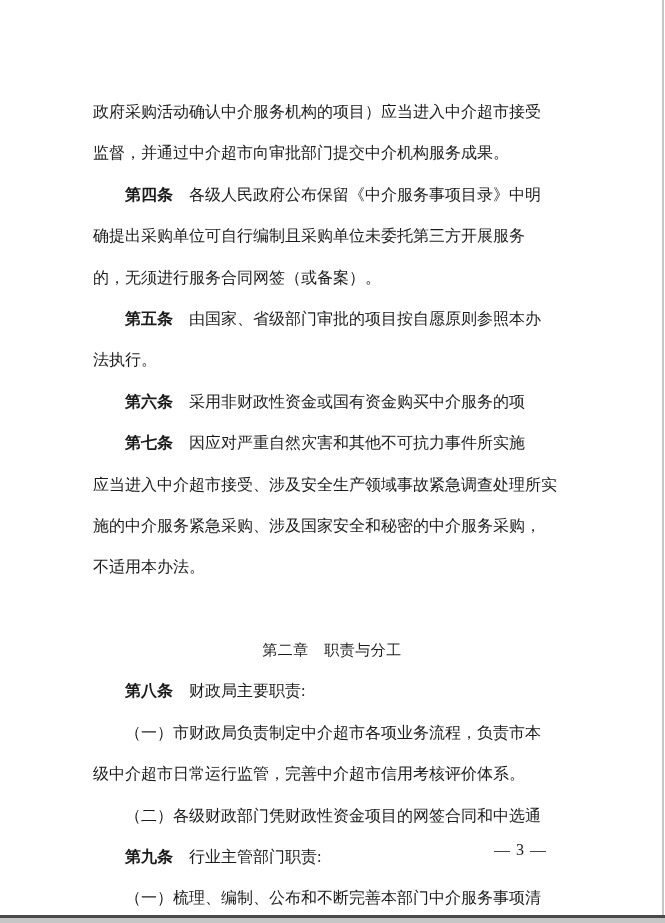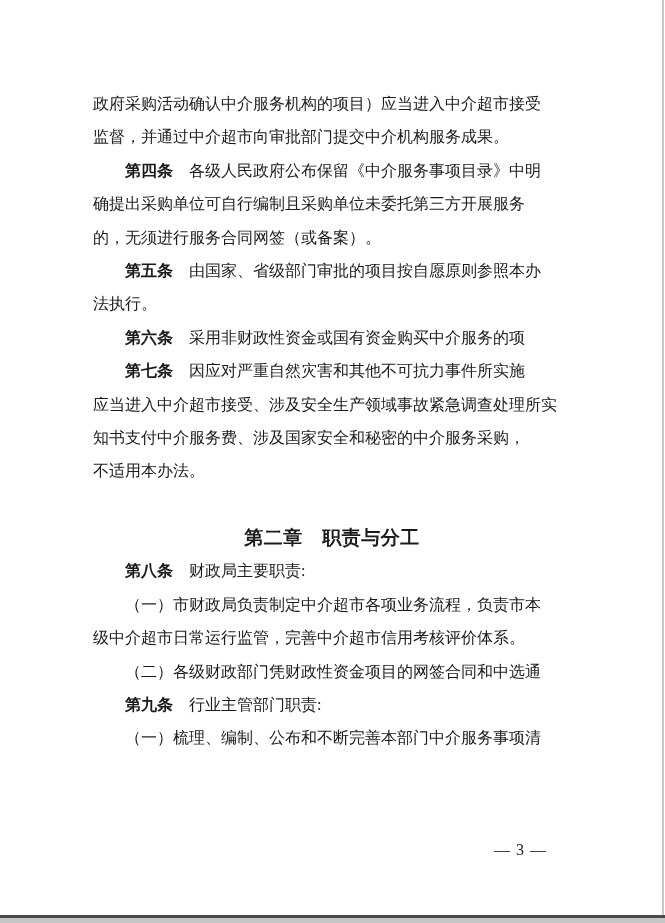--- a/index.html
+++ b/index.html
@@ -27,31 +27,32 @@
     left: 93px;
     top: 87px;
     width: 478px;
   }
   .line {
     height: 33.4px;
     line-height: 33.4px;
     font-size: 16px;
     white-space: nowrap;
     letter-spacing: 0px;
+    margin-top: 8px;
   }
   .line.indent {
     text-indent: 32px;
   }
   .line .bold {
     font-weight: bold;
   }
   .line.heading {
     font-family: "Liberation Sans", "DejaVu Sans", sans-serif;
-    font-weight: bold;
-    font-size: 19px;
+    font-weight: normal;
+    font-size: 15px;
     text-align: center;
     text-indent: 0;
     letter-spacing: 0.5px;
   }
   .line.blank {
     
   }
   .page-number {
     position: absolute;
     top: 838px;
@@ -95,21 +96,21 @@
       <div class="line"><span>政府采购活动确认中介服务机构的项目）应当进入中介超市接受</span></div>
       <div class="line"><span>监督，并通过中介超市向审批部门提交中介机构服务成果。</span></div>
       <div class="line indent"><span class="bold">第四条</span><span>　各级人民政府公布保留《中介服务事项目录》中明</span></div>
       <div class="line"><span>确提出采购单位可自行编制且采购单位未委托第三方开展服务</span></div>
       <div class="line"><span>的，无须进行服务合同网签（或备案）。</span></div>
       <div class="line indent"><span class="bold">第五条</span><span>　由国家、省级部门审批的项目按自愿原则参照本办</span></div>
       <div class="line"><span>法执行。</span></div>
       <div class="line indent"><span class="bold">第六条</span><span>　采用非财政性资金或国有资金购买中介服务的项</span></div>
       <div class="line indent"><span class="bold">第七条</span><span>　因应对严重自然灾害和其他不可抗力事件所实施</span></div>
       <div class="line"><span>应当进入中介超市接受、涉及安全生产领域事故紧急调查处理所实</span></div>
-      <div class="line"><span>知书支付中介服务费、涉及国家安全和秘密的中介服务采购，</span></div>
+      <div class="line"><span>施的中介服务紧急采购、涉及国家安全和秘密的中介服务采购，</span></div>
       <div class="line"><span>不适用本办法。</span></div>
       <div class="line blank"></div>
       <div class="line heading"><span>第二章　职责与分工</span></div>
       <div class="line indent"><span class="bold">第八条</span><span>　财政局主要职责:</span></div>
       <div class="line indent"><span>（一）市财政局负责制定中介超市各项业务流程，负责市本</span></div>
       <div class="line"><span>级中介超市日常运行监管，完善中介超市信用考核评价体系。</span></div>
       <div class="line indent"><span>（二）各级财政部门凭财政性资金项目的网签合同和中选通</span></div>
       <div class="line indent"><span class="bold">第九条</span><span>　行业主管部门职责:</span></div>
       <div class="line indent"><span>（一）梳理、编制、公布和不断完善本部门中介服务事项清</span></div>
     </div>

